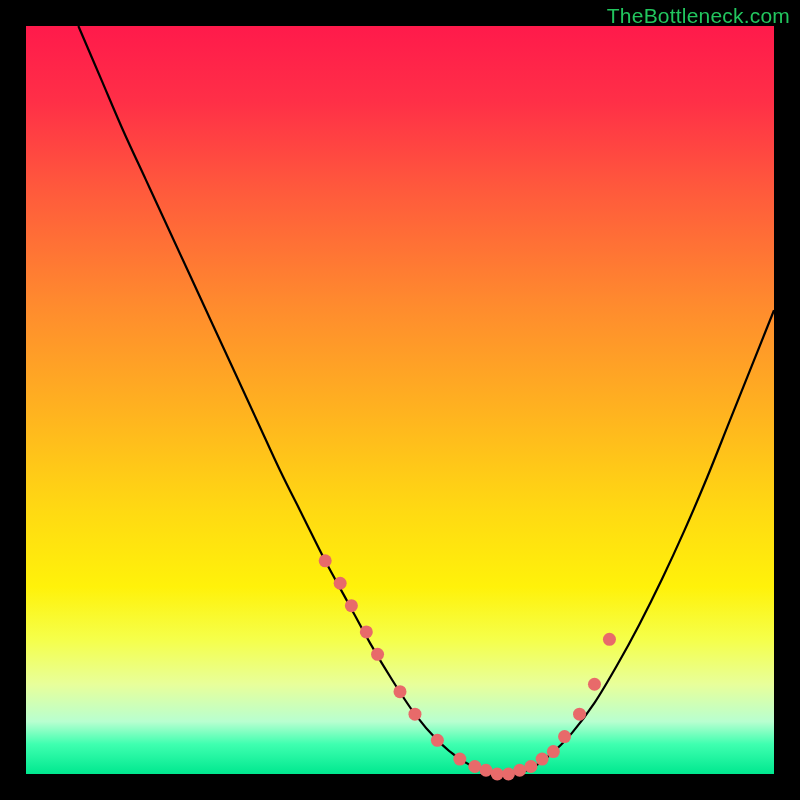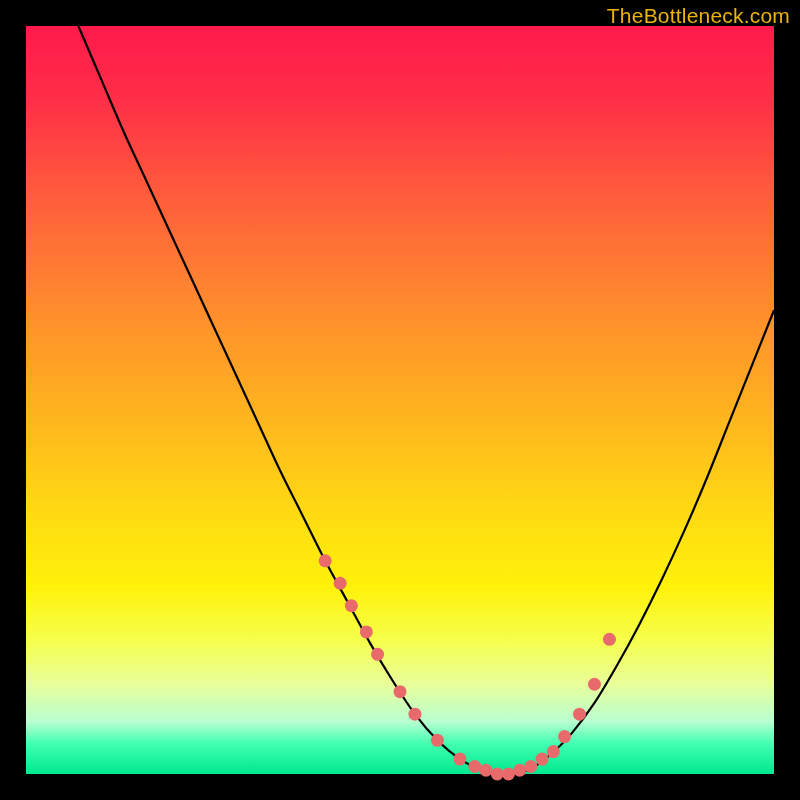--- a/index.html
+++ b/index.html
@@ -39,21 +39,21 @@
       #3fffb0 96%,
       #00e88f 100%
     );
   }
   .watermark {
     position: absolute;
     top: 4px;
     right: 10px;
     font-size: 21px;
     font-weight: 500;
-    color: #eab308;
+    color: #22c55e;
     letter-spacing: 0.2px;
     user-select: none;
   }
   svg.curve {
     position: absolute;
     left: 0;
     top: 0;
     width: 748px;
     height: 748px;
     overflow: visible;

